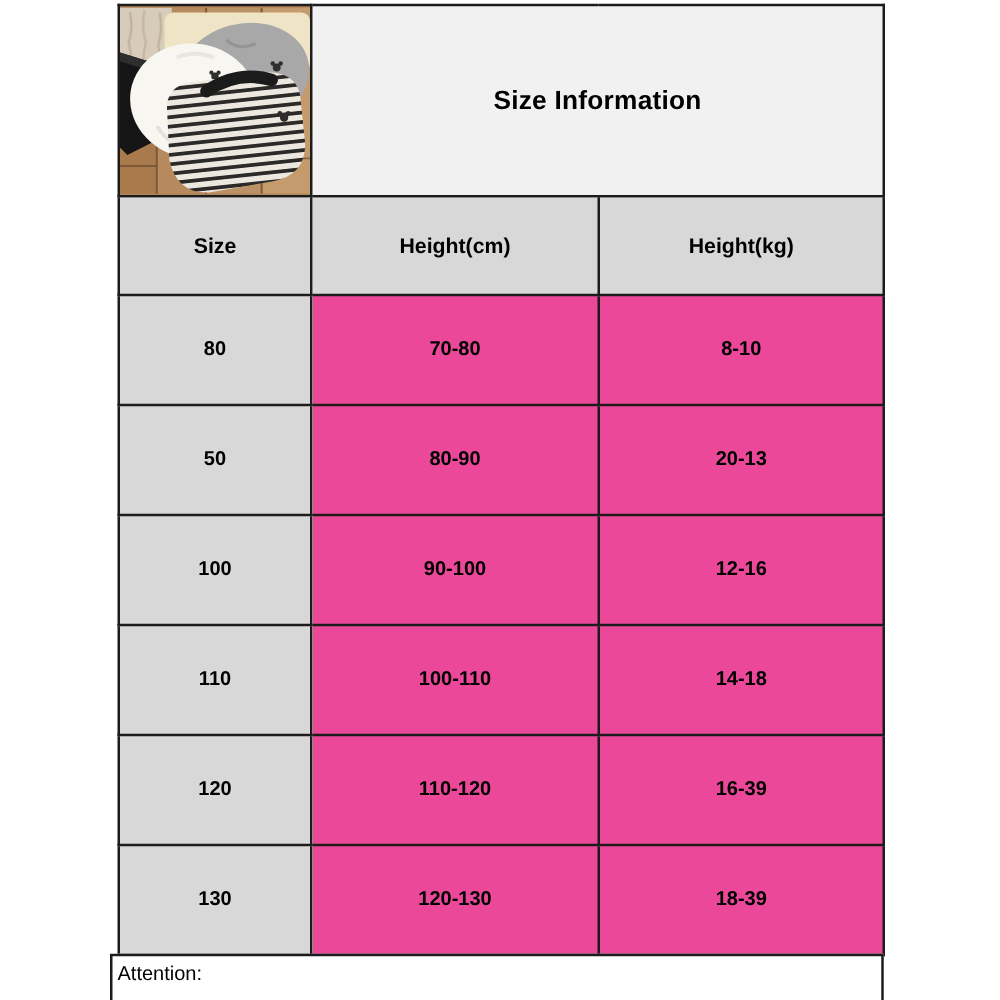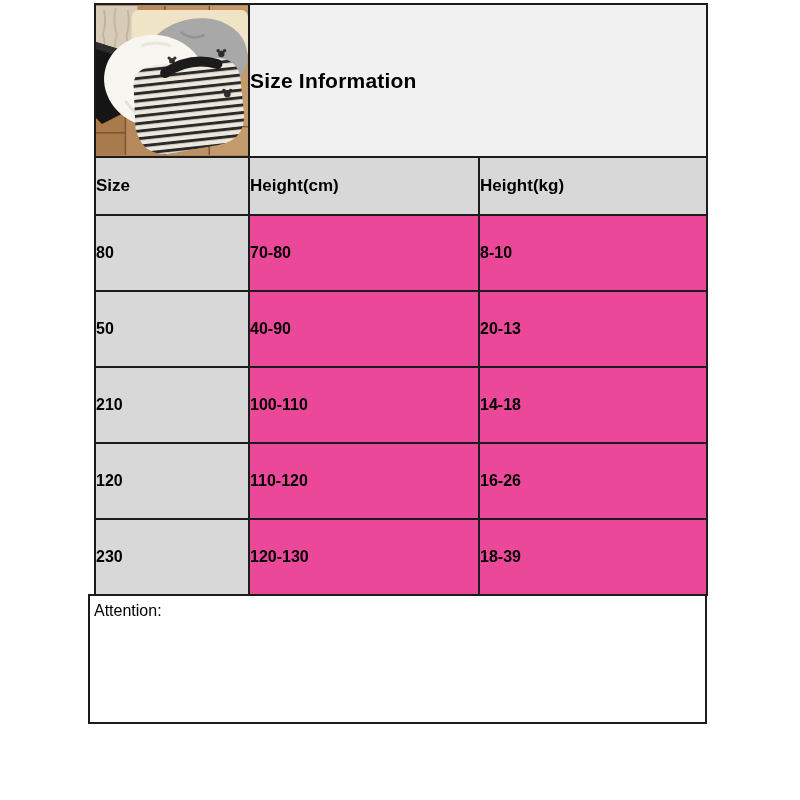--- a/index.html
+++ b/index.html
@@ -9,33 +9,33 @@
     -webkit-font-smoothing:antialiased;
   }
   .sheet{position:absolute;left:88px;top:3px;width:619px;}
 
   table.size-table{
     border-collapse:collapse;table-layout:fixed;
     margin-left:6px;width:612px;
   }
   table.size-table td{
     border:2px solid #1c1c1c;
-    vertical-align:middle;
+    text-align:center;vertical-align:middle;
     padding:0;overflow:hidden;
   }
   tr.top-row{height:153px;}
   td.photo-cell{background:#b2855a;padding:0;}
   td.photo-cell svg{display:block;width:100%;height:149px;}
   td.title-cell{
     background:#f1f1f1;font-size:21px;font-weight:bold;letter-spacing:.2px;
   }
-  tr.header-row{height:58px;}
+  tr.header-row{height:79px;}
   tr.header-row td{background:#d8d8d8;font-weight:bold;font-size:17px;}
   td.size-head{font-size:27px;}
-  tr.data-row{height:76px;margin-top:36px;}
+  tr.data-row{height:88px;margin-top:36px;}
   td.size-cell{background:#d8d8d8;font-weight:bold;font-size:16px;}
   td.data-cell{background:#ec4899;font-weight:bold;font-size:16px;}
 
   .attention{
     margin-top:-2px;width:619px;height:130px;box-sizing:border-box;
     border:2px solid #1c1c1c;background:#ffffff;
     padding:4px 5px 0 4px;
     font-size:16px;line-height:22px;text-align:left;
   }
   .att-line{max-width:578px;}
@@ -117,35 +117,40 @@
         <td>Height(kg)</td>
       </tr>
 
       <tr class="data-row">
         <td class="size-cell">80</td>
         <td class="data-cell">70-80</td>
         <td class="data-cell">8-10</td>
       </tr>
       <tr class="data-row">
         <td class="size-cell">50</td>
-        <td class="data-cell">40-90</td>
+        <td class="data-cell">80-90</td>
         <td class="data-cell">20-13</td>
       </tr>
       <tr class="data-row">
-        <td class="size-cell">210</td>
+        <td class="size-cell">100</td>
+        <td class="data-cell">90-100</td>
+        <td class="data-cell">12-16</td>
+      </tr>
+      <tr class="data-row">
+        <td class="size-cell">110</td>
         <td class="data-cell">100-110</td>
         <td class="data-cell">14-18</td>
       </tr>
       <tr class="data-row">
         <td class="size-cell">120</td>
         <td class="data-cell">110-120</td>
-        <td class="data-cell">16-26</td>
+        <td class="data-cell">16-39</td>
       </tr>
       <tr class="data-row">
-        <td class="size-cell">230</td>
+        <td class="size-cell">130</td>
         <td class="data-cell">120-130</td>
         <td class="data-cell">18-39</td>
       </tr>
     </tbody>
   </table>
 
   <div class="attention">
     <div class="att-line">Attention:</div>
   </div>
 </div>

